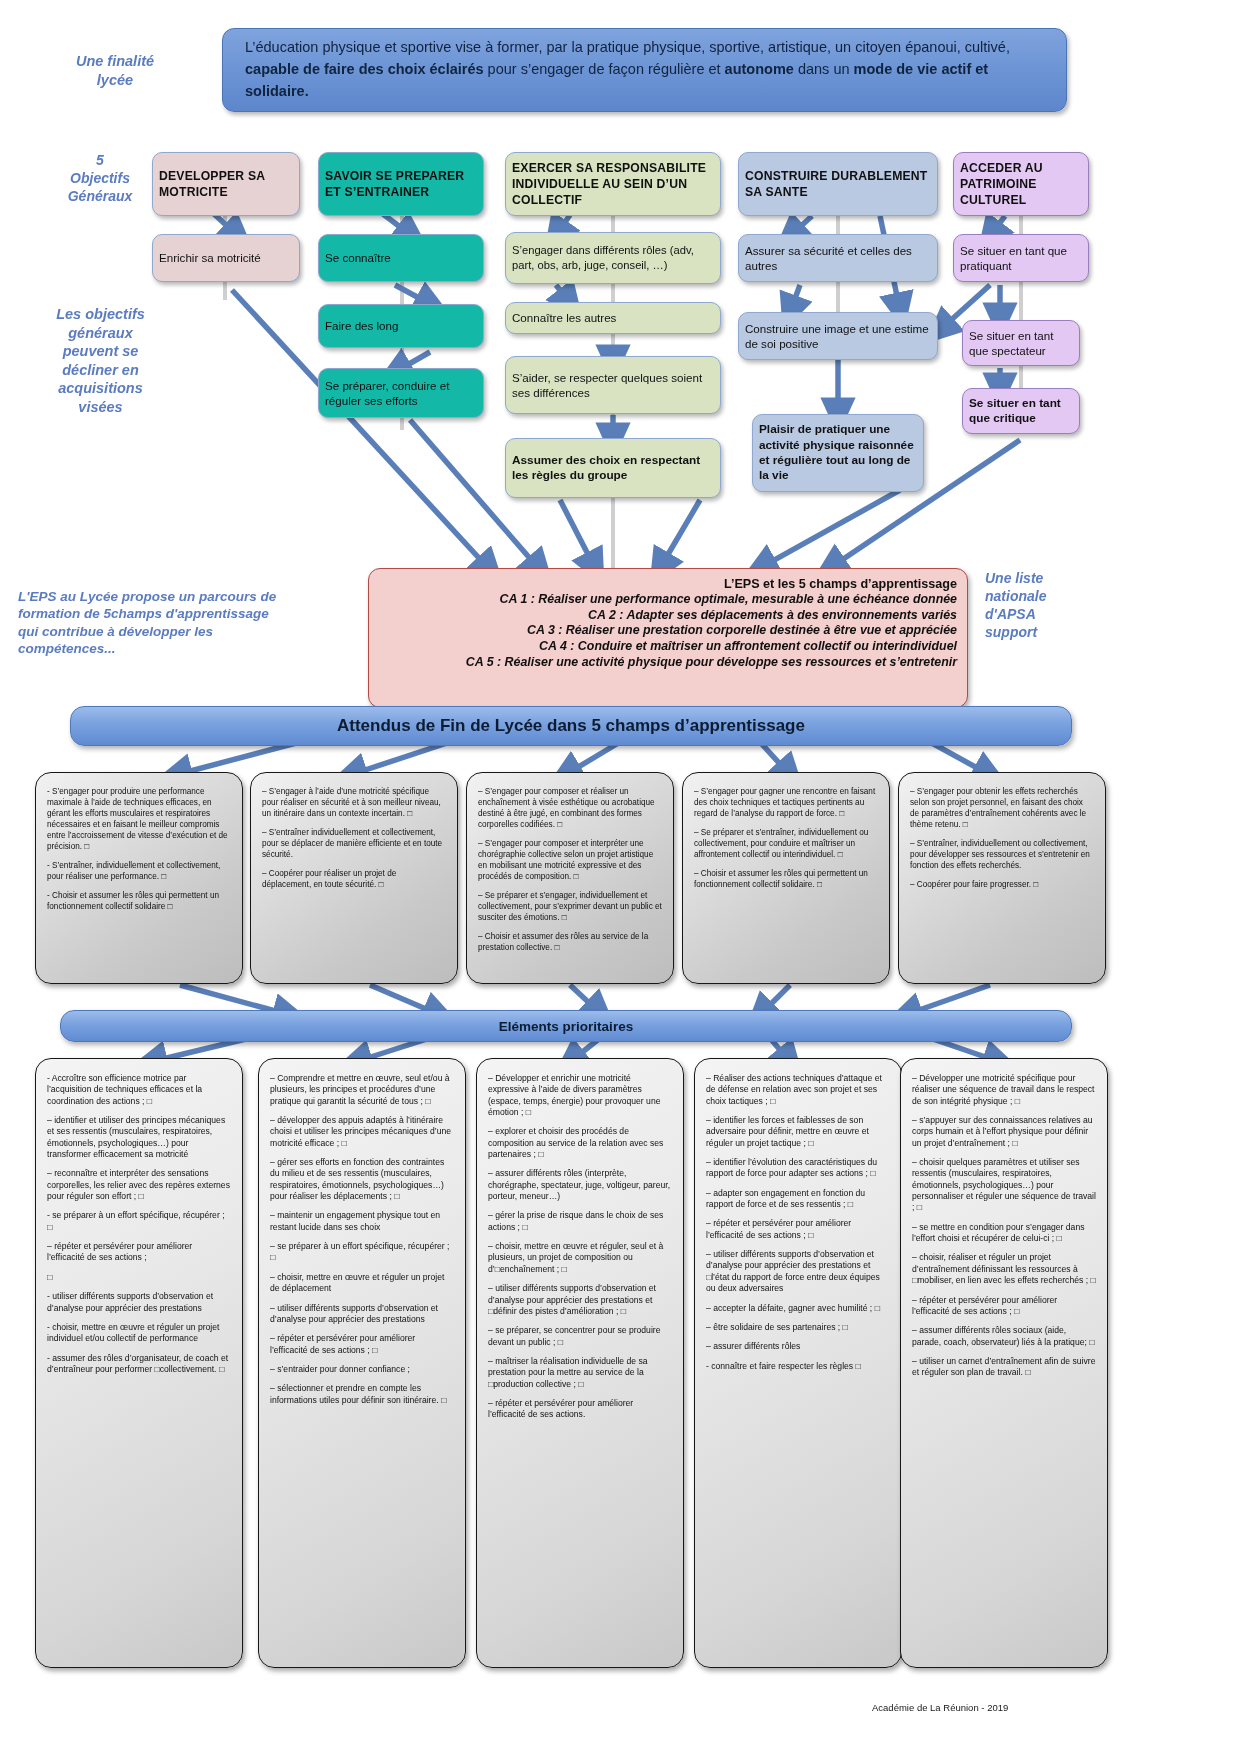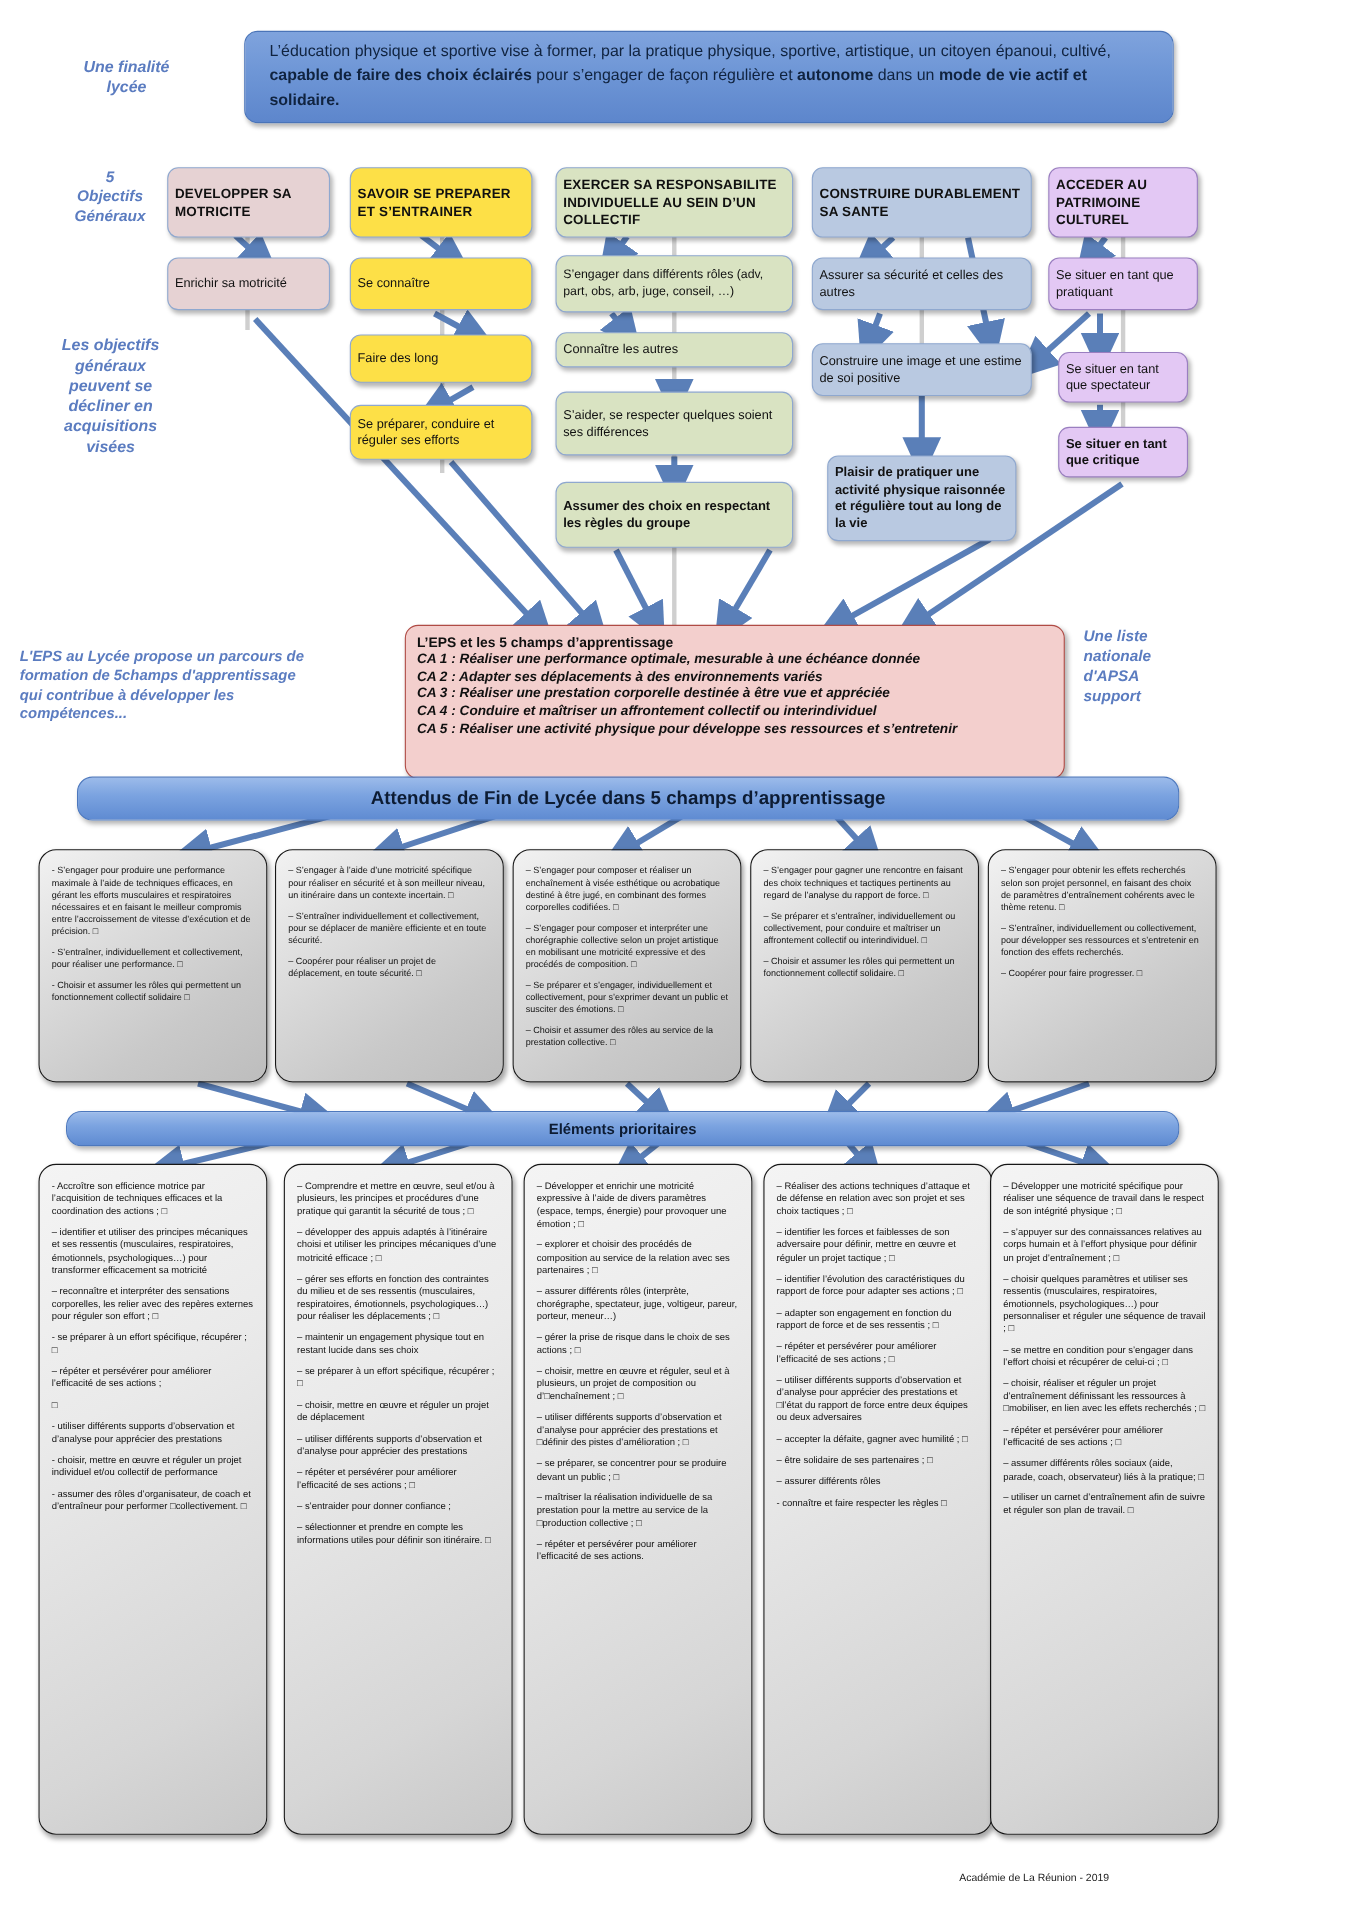--- a/index.html
+++ b/index.html
@@ -18,32 +18,32 @@
   
   .banner-main{background:linear-gradient(180deg,#7fa3dd 0%,#6e96d6 45%,#5d86cc 100%);
         border:1px solid #4a74b8;color:#10233f;font-size:14.5px;line-height:1.5;
         padding:10px 16px;border-radius:12px;}
   .banner-main b{font-weight:bold;}
 
   
   .obj{font-weight:bold;font-size:12.2px;line-height:1.32;letter-spacing:.2px;color:#101010;
        border-width:1px;border-style:solid;}
   .c-pink{background:#e6d2d3;border-color:#8fa8cf;}
-  .c-yellow{background:#fde047;border-color:#8fa8cf;}
+  .c-yellow{background:#14b8a6;border-color:#8fa8cf;}
   .c-green{background:#d9e3c2;border-color:#8fa8cf;}
   .c-blue{background:#b9c9e1;border-color:#8fa8cf;}
   .c-purple{background:#e3c8f4;border-color:#9a7fc0;}
 
   .acq{font-size:11.6px;line-height:1.3;color:#111;border-width:1px;border-style:solid;}
   .acq.bold{font-weight:bold;font-size:11.8px;}
 
   
   .ca-box{position:absolute;z-index:3;background:#f3cfcd;border:1px solid #b04b45;
           border-radius:12px;box-shadow:2px 3px 5px rgba(0,0,0,.3);
-          padding:8px 10px 10px;text-align:left;color:#101010;}
+          padding:8px 10px 10px;text-align:right;color:#101010;}
   .ca-title{font-weight:bold;font-size:12.6px;margin-bottom:1px;}
   .ca-line{font-weight:bold;font-style:italic;font-size:12.4px;line-height:1.26;}
 
   
   .ribbon{position:absolute;z-index:3;border:1px solid #4d78bd;border-radius:14px;
           background:linear-gradient(180deg,#9cbbea 0%,#7ba3e0 42%,#5f8bd2 100%);
           display:flex;align-items:center;justify-content:center;
           box-shadow:2px 3px 5px rgba(0,0,0,.3);color:#0d1c33;font-weight:bold;}
 
   

